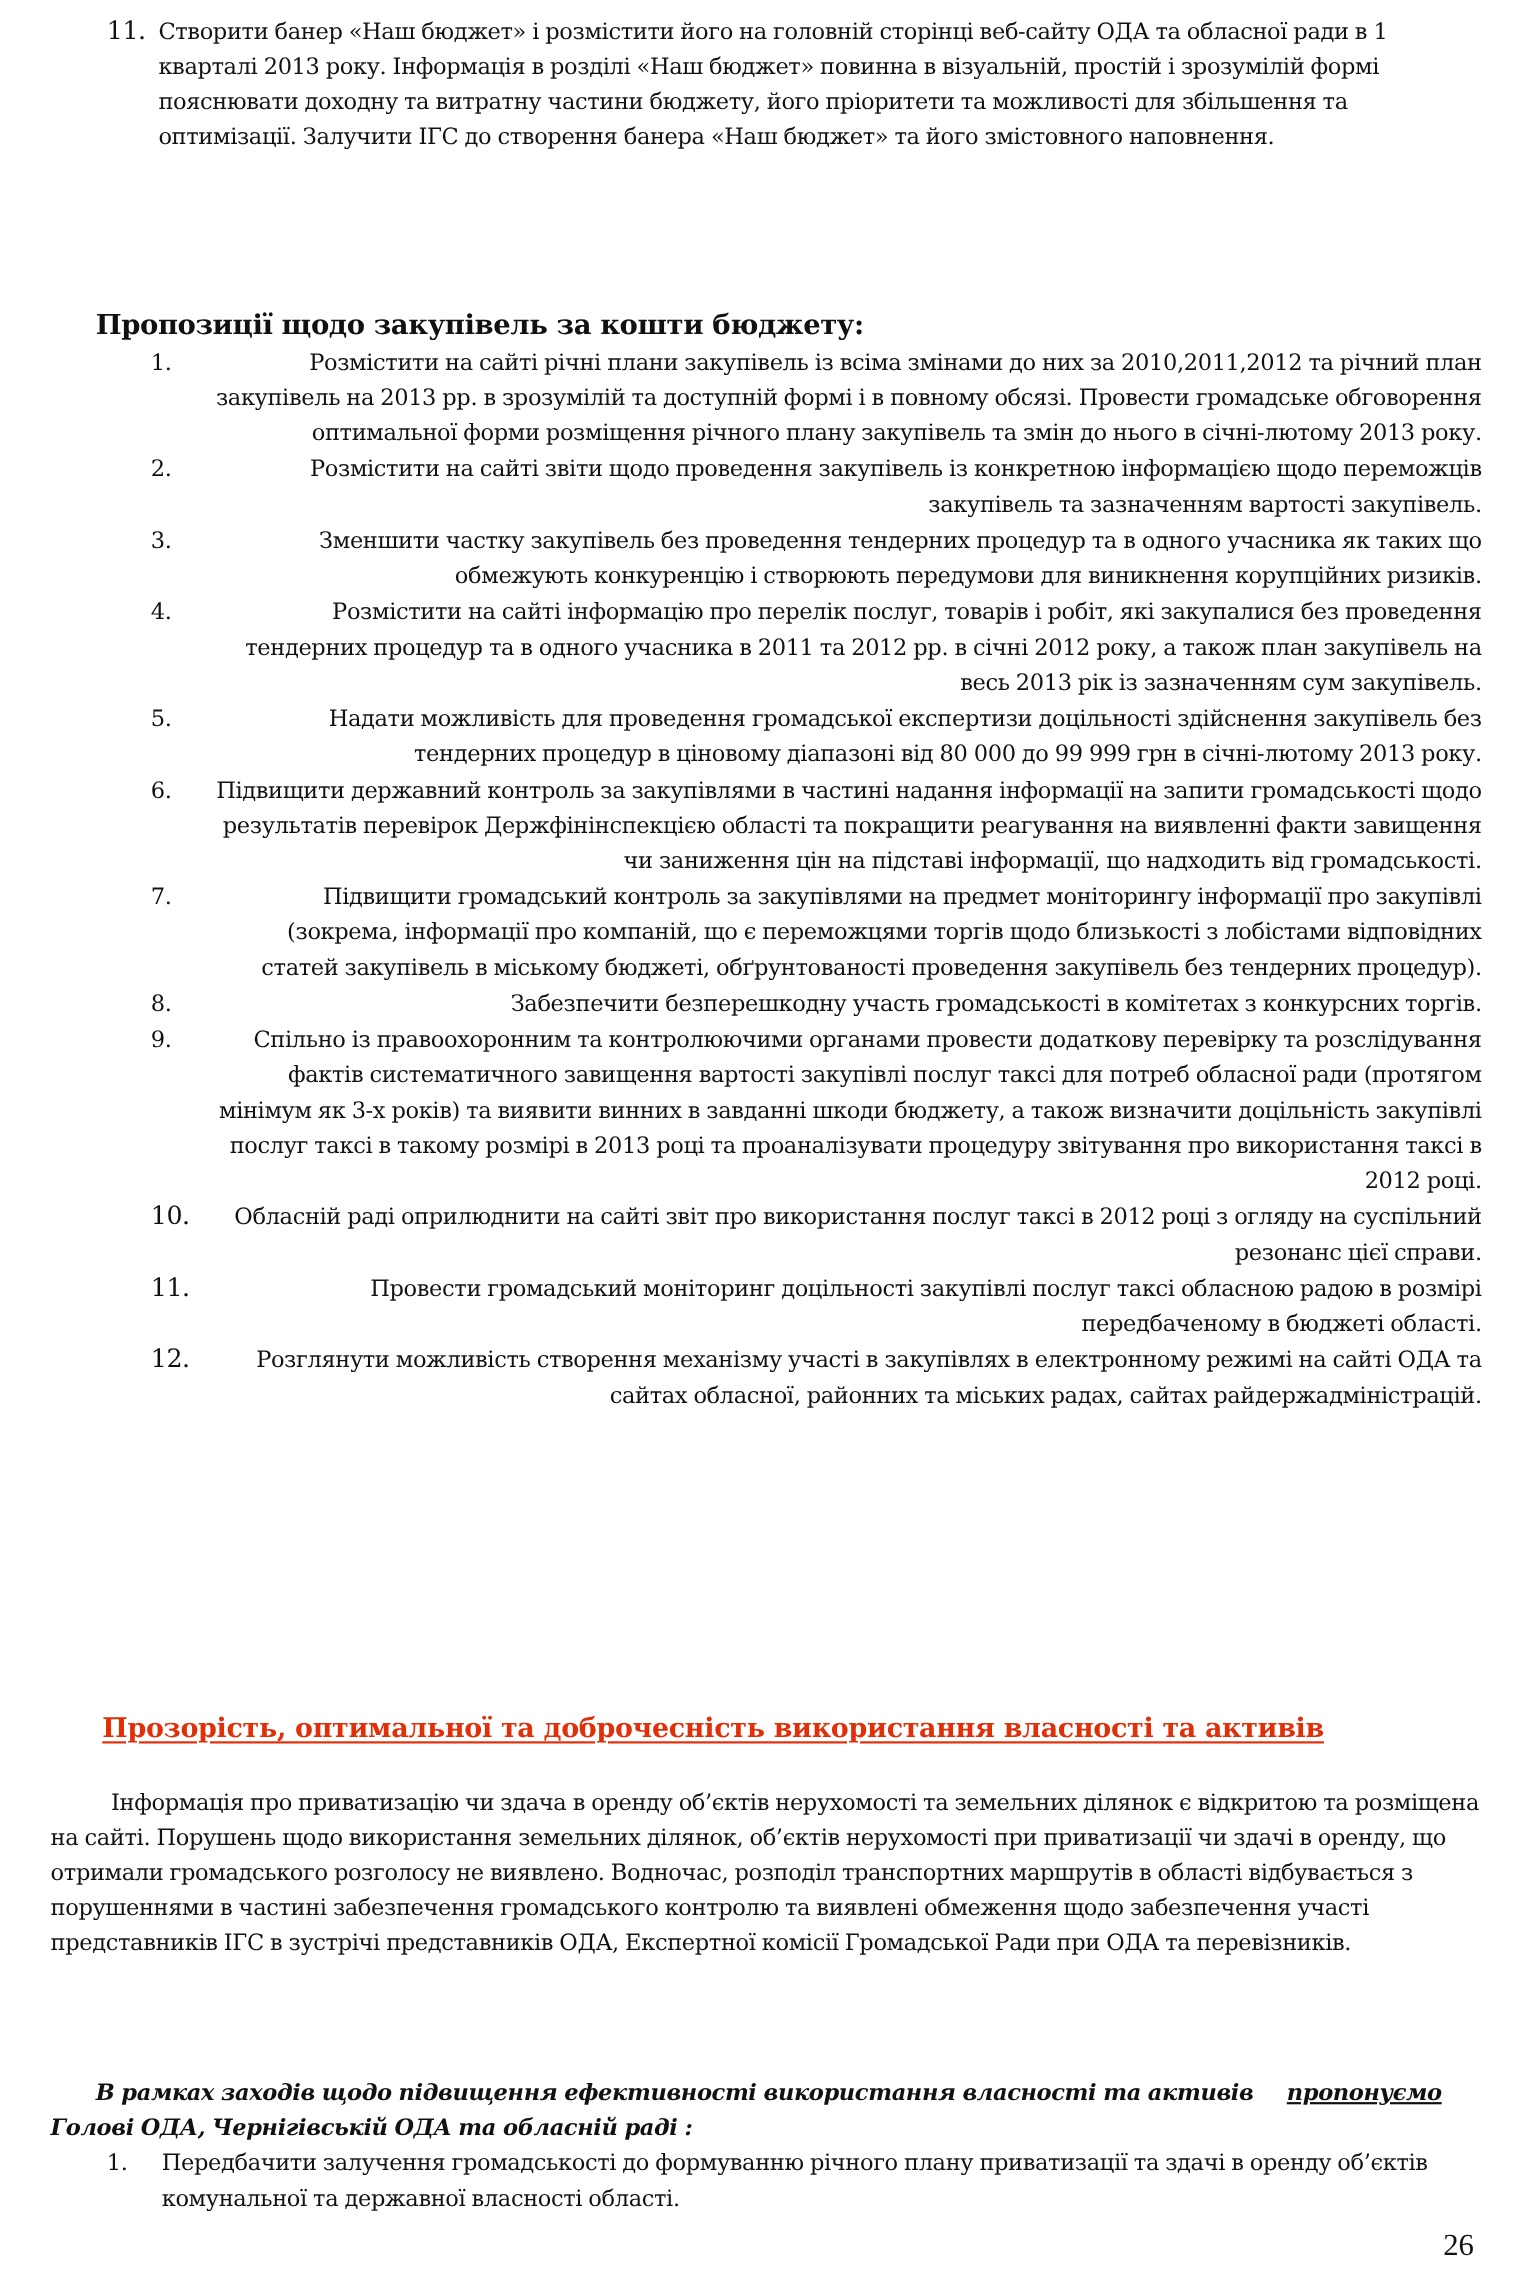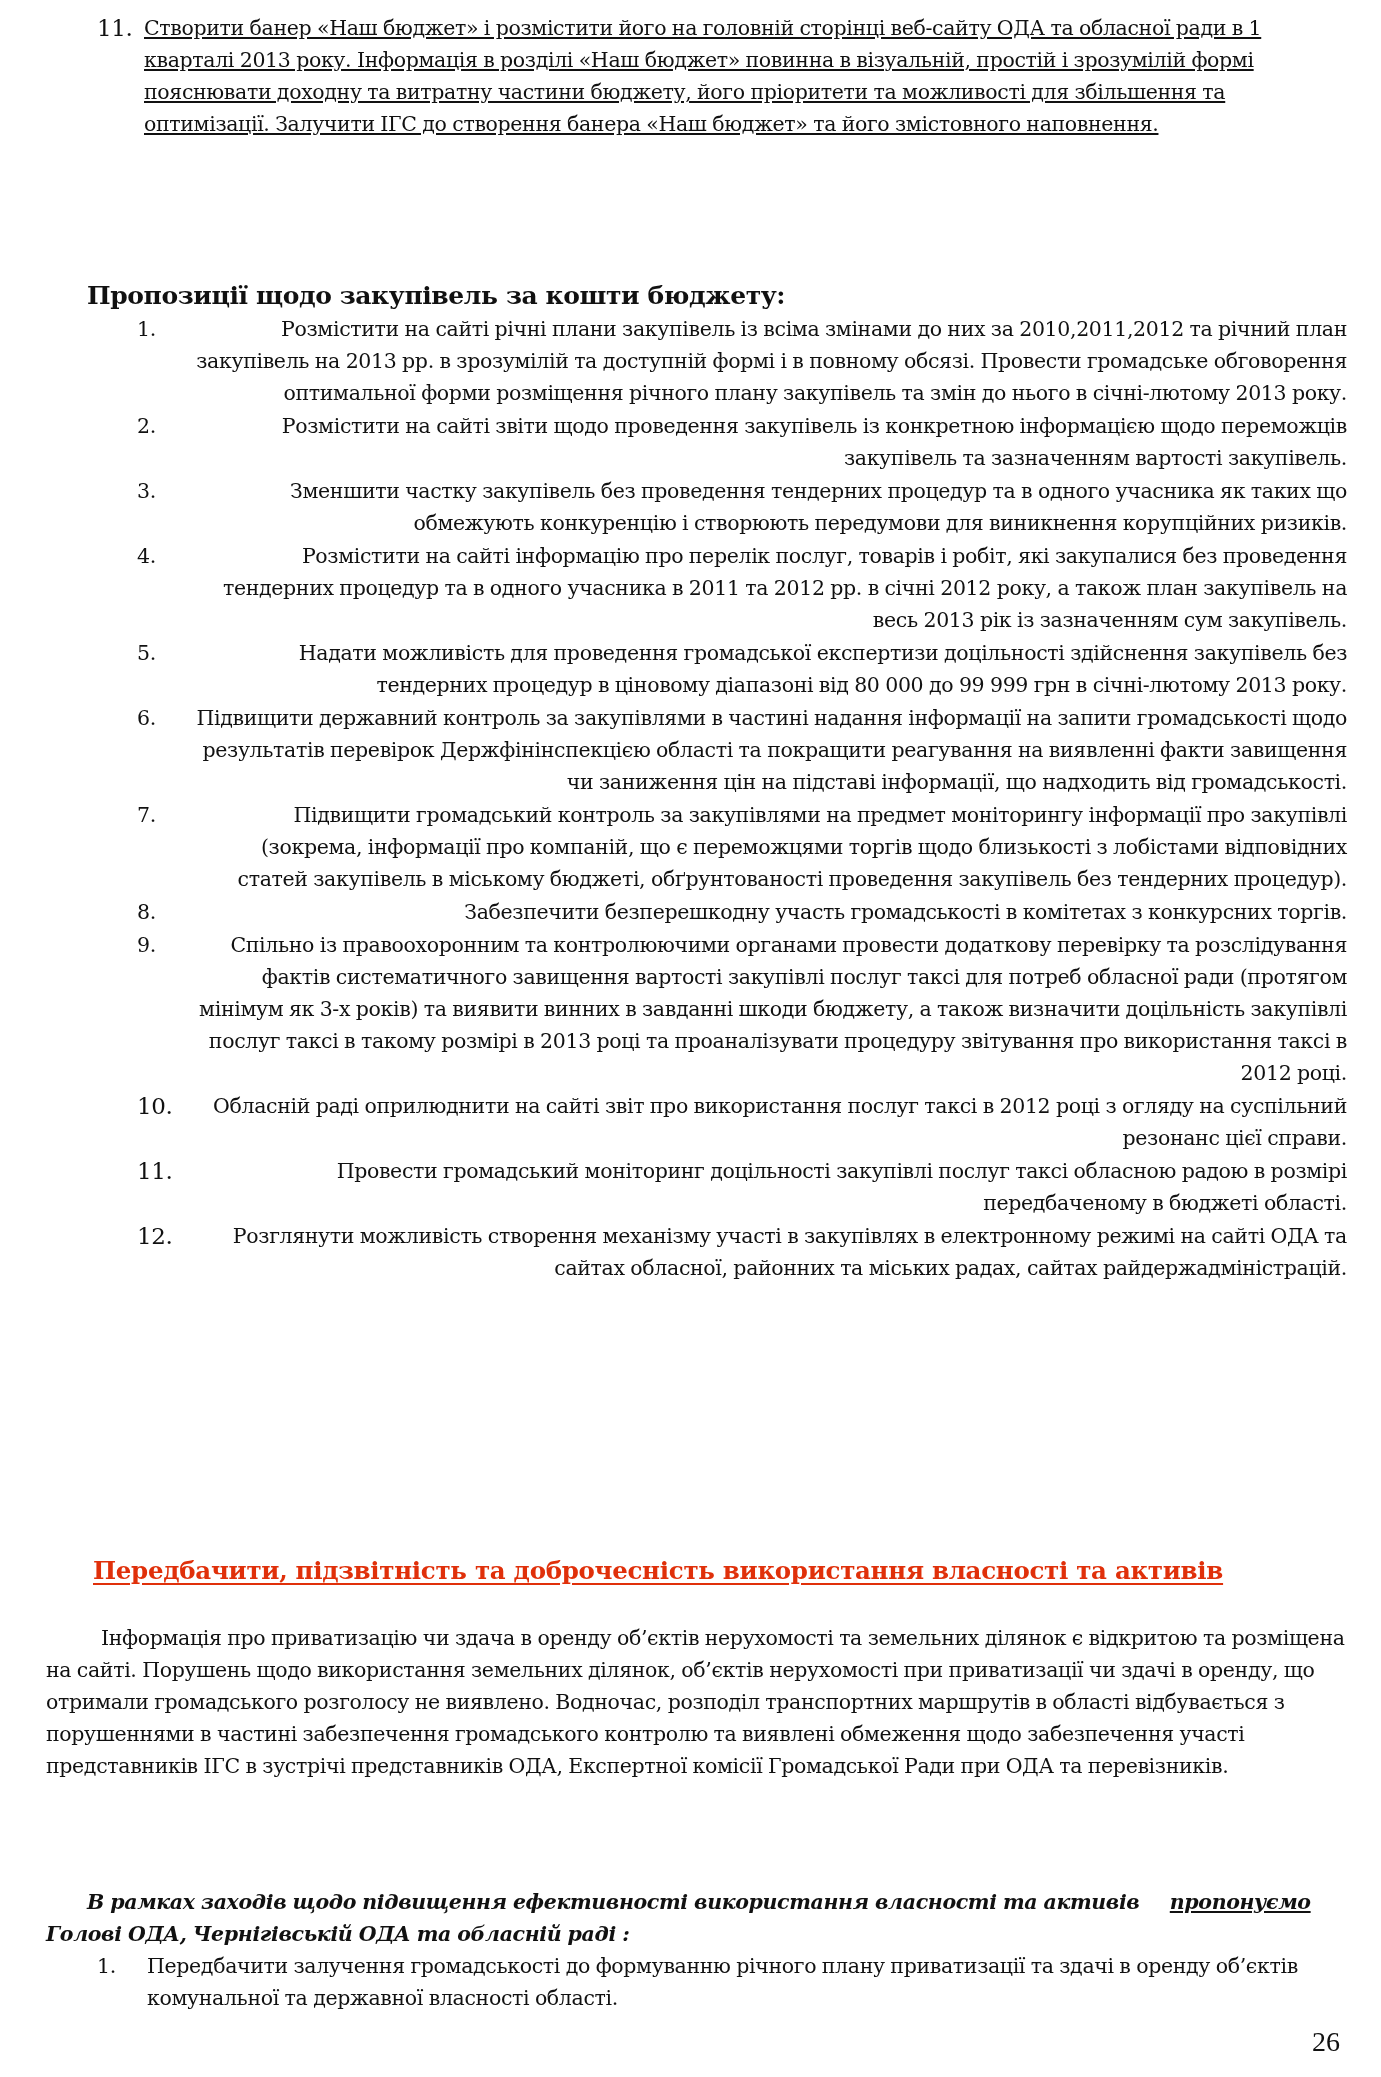--- a/index.html
+++ b/index.html
@@ -43,21 +43,21 @@
       position: absolute;
       left: 0;
       top: 0;
     }
     .list .body {
       display: block;
     }
     
     #top-list { left: 97px; top: 12px; width: 1250px; }
     #top-list .num { font-size: 23px; }
-    #top-list .body { margin-left: 47px; text-decoration: underline; }
+    #top-list .body { margin-left: 47px; }
 
     
     #procurement-heading {
       position: absolute;
       left: 87px;
       top: 280px;
       font-weight: bold;
       font-size: 25px;
       letter-spacing: -0.4px;
       line-height: 32px;
@@ -179,21 +179,21 @@
     <li class="dbl">
       <span class="num">11.</span>
       <span class="body">Провести громадський моніторинг доцільності закупівлі послуг таксі обласною радою в розмірі передбаченому в бюджеті області.</span>
     </li>
     <li class="dbl">
       <span class="num">12.</span>
       <span class="body">Розглянути можливість створення механізму участі в закупівлях  в електронному режимі на сайті ОДА та сайтах обласної, районних та міських радах, сайтах райдержадміністрацій.</span>
     </li>
   </ol>
 
-  <div id="section-heading">Передбачити, підзвітність та доброчесність використання власності та активів</div>
+  <div id="section-heading">Прозорість, оптимальної та доброчесність використання власності та активів</div>
 
   <p id="info-paragraph" class="text">Інформація про приватизацію чи здача в оренду об’єктів нерухомості та земельних ділянок  є відкритою та розміщена на сайті. Порушень щодо використання  земельних ділянок, об’єктів нерухомості при приватизації чи здачі в оренду, що отримали громадського розголосу  не виявлено. Водночас, розподіл транспортних маршрутів в області відбувається з порушеннями в частині забезпечення громадського контролю та виявлені обмеження щодо забезпечення участі представників ІГС в зустрічі представників ОДА,  Експертної комісії Громадської Ради при ОДА та перевізників.</p>
 
   <p id="proposal-intro" class="text"><span>В рамках заходів щодо підвищення ефективності використання власності та активів </span><span class="underlined">пропонуємо </span><span>Голові ОДА, Чернігівській ОДА та обласній раді :</span></p>
 
   <ol class="list text" id="assets-list">
     <li>
       <span class="num">1.</span>
       <span class="body">Передбачити залучення громадськості до формуванню річного плану приватизації та здачі в оренду об’єктів комунальної та державної власності області.</span>
     </li>

